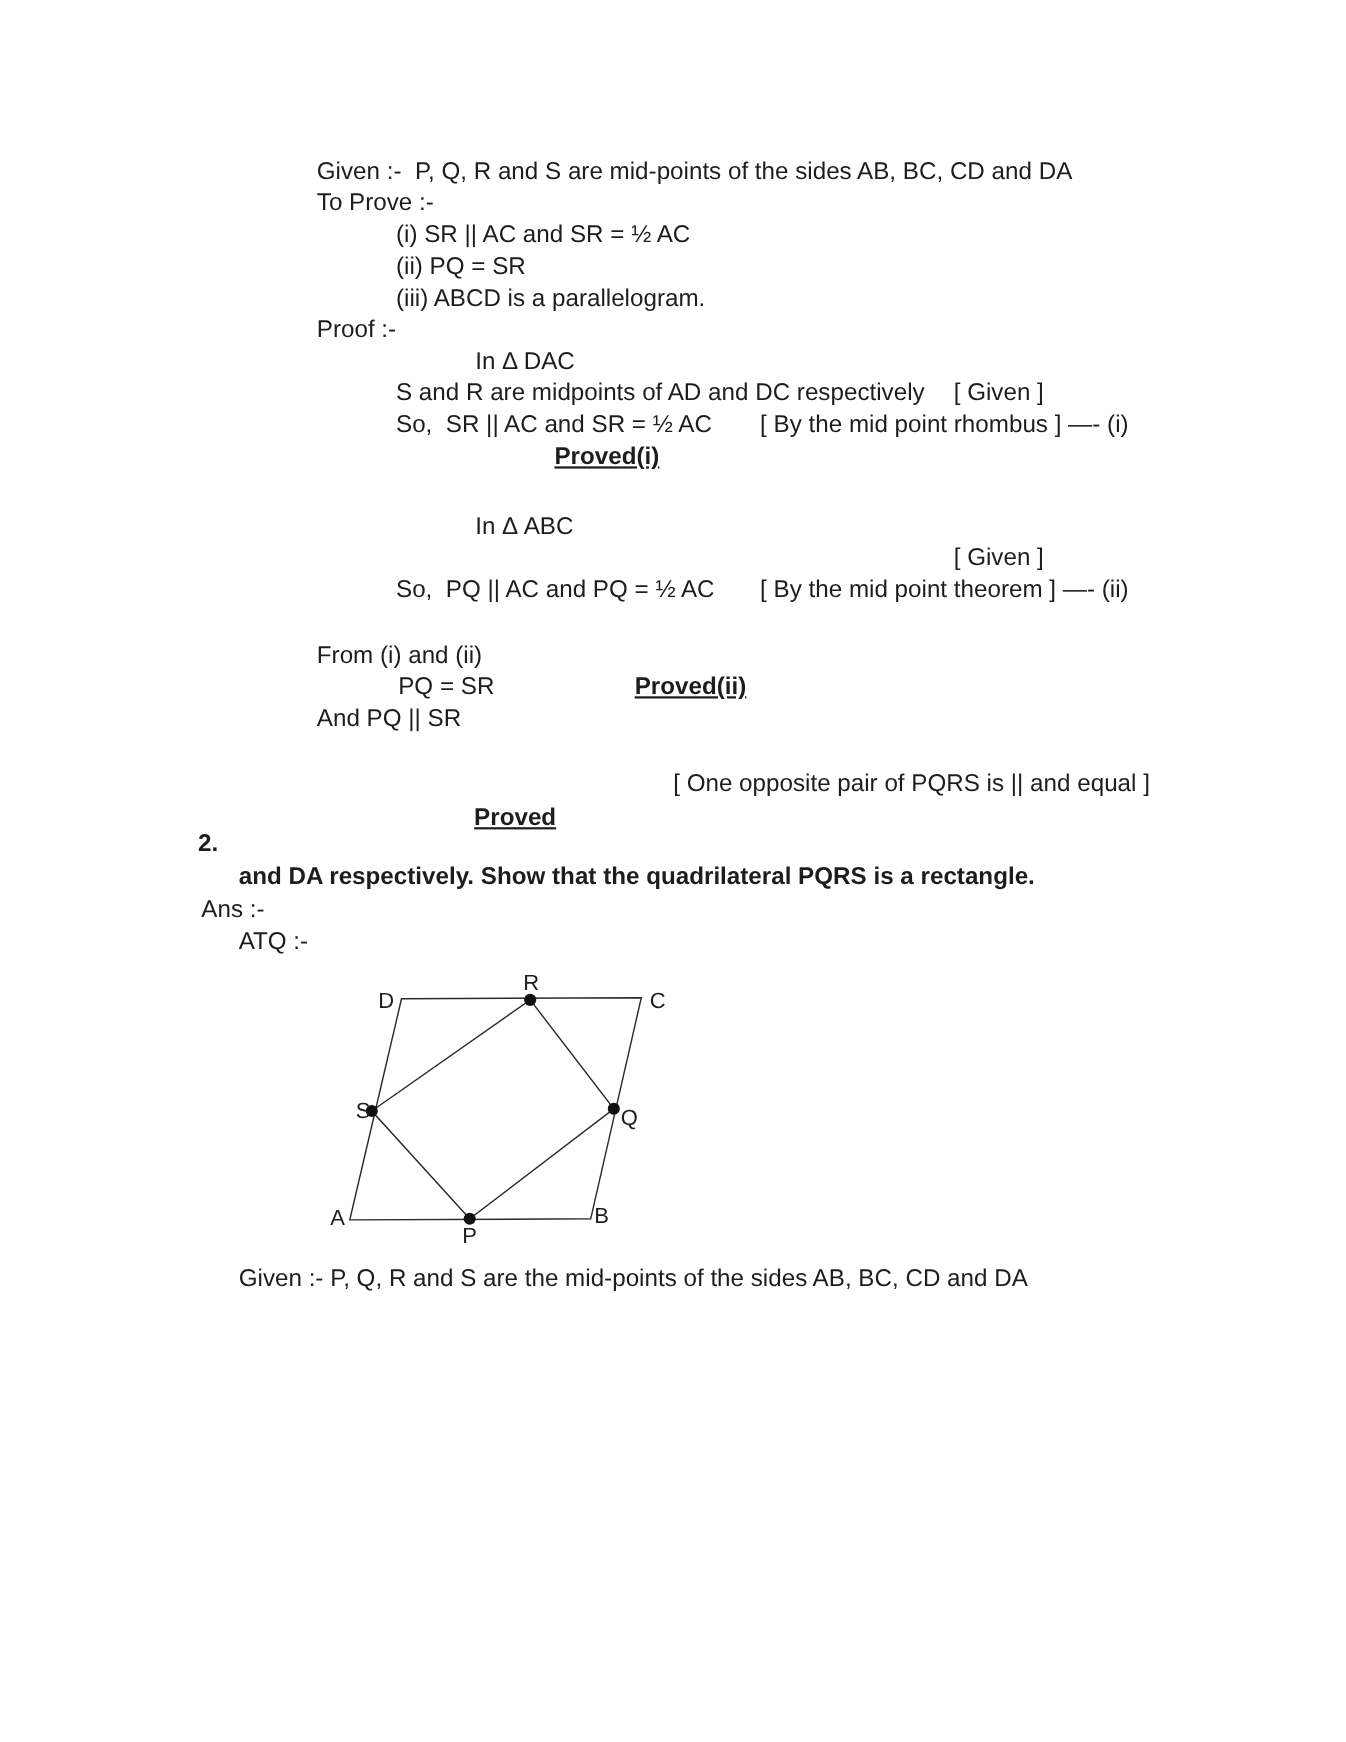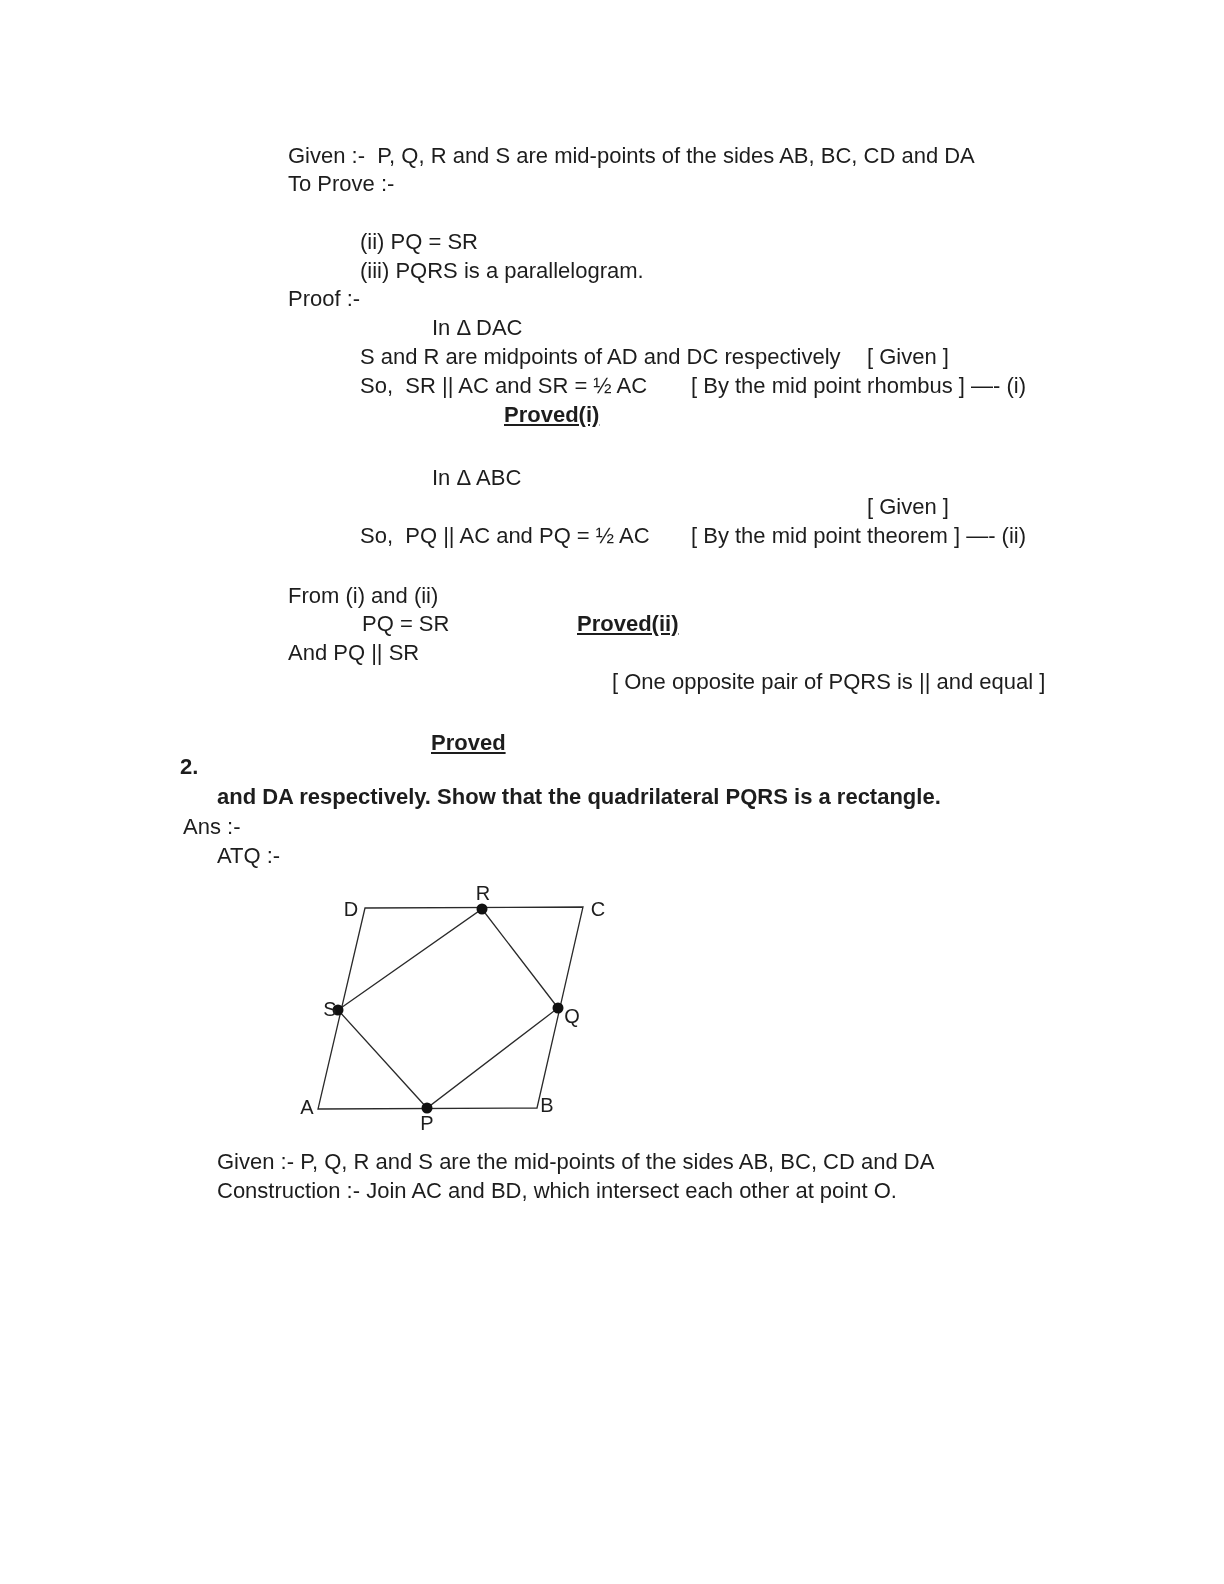--- a/index.html
+++ b/index.html
@@ -40,41 +40,42 @@
     text-anchor: middle;
   }
 </style>
 </head>
 <body>
 
 <div class="page">
 
   <div class="ln" style="left:288px; top:141px">Given :-  P, Q, R and S are mid-points of the sides AB, BC, CD and DA</div>
   <div class="ln" style="left:288px; top:169px">To Prove :-</div>
+  <div class="ln" style="left:360px; top:198px">(i) SR || AC and SR = ½ AC</div>
   <div class="ln" style="left:360px; top:227px">(ii) PQ = SR</div>
-  <div class="ln" style="left:360px; top:256px">(iii) PQRS is a parallelogram.</div>
+  <div class="ln" style="left:360px; top:256px">(iii) ABCD is a parallelogram.</div>
   <div class="ln" style="left:288px; top:284px">Proof :-</div>
 
   <div class="ln" style="left:432px; top:313px">In Δ DAC</div>
   <div class="ln" style="left:360px; top:342px">S and R are midpoints of AD and DC respectively</div>
   <div class="ln" style="left:867px; top:342px">[ Given ]</div>
   <div class="ln" style="left:360px; top:371px">So,  SR || AC and SR = ½ AC</div>
   <div class="ln" style="left:691px; top:371px">[ By the mid point rhombus ] —- (i)</div>
   <div class="ln b u" style="left:504px; top:400px">Proved(i)</div>
 
   <div class="ln" style="left:432px; top:463px">In Δ ABC</div>
   <div class="ln" style="left:867px; top:492px">[ Given ]</div>
   <div class="ln" style="left:360px; top:521px">So,  PQ || AC and PQ = ½ AC</div>
   <div class="ln" style="left:691px; top:521px">[ By the mid point theorem ] —- (ii)</div>
 
   <div class="ln" style="left:288px; top:581px">From (i) and (ii)</div>
   <div class="ln" style="left:362px; top:609px">PQ = SR</div>
   <div class="ln b u" style="left:577px; top:609px">Proved(ii)</div>
   <div class="ln" style="left:288px; top:638px">And PQ || SR</div>
-  <div class="ln" style="left:612px; top:667px">[ One opposite pair of PQRS is || and equal ]</div>
+  <div class="ln" style="left:612px; top:697px">[ One opposite pair of PQRS is || and equal ]</div>
   <div class="ln b u" style="left:431px; top:728px">Proved</div>
 
   <div class="ln b" style="left:180px; top:752px">2.</div>
   <div class="ln b" style="left:217px; top:782px">and DA respectively. Show that the quadrilateral PQRS is a rectangle.</div>
   <div class="ln" style="left:183px; top:812px">Ans :-</div>
   <div class="ln" style="left:217px; top:841px">ATQ :-</div>
 
   <svg class="diagram" width="350" height="270" viewBox="0 0 350 270">
     <polygon points="48,244 267,243 313,42 95,43"></polygon>
     <polygon points="68,145 212,44 288,143 157,243"></polygon>
@@ -86,15 +87,14 @@
     <text x="277" y="247">B</text>
     <text x="328" y="51">C</text>
     <text x="81" y="51">D</text>
     <text x="157" y="265">P</text>
     <text x="302" y="158">Q</text>
     <text x="213" y="35">R</text>
     <text x="60" y="151">S</text>
   </svg>
 
   <div class="ln" style="left:217px; top:1147px">Given :- P, Q, R and S are the mid-points of the sides AB, BC, CD and DA</div>
-  <div class="ln" style="left:217px; top:1176px">Construction :- Join AC and BD, which intersect each other at point O.</div>
 
 </div>
 
 </body></html>

